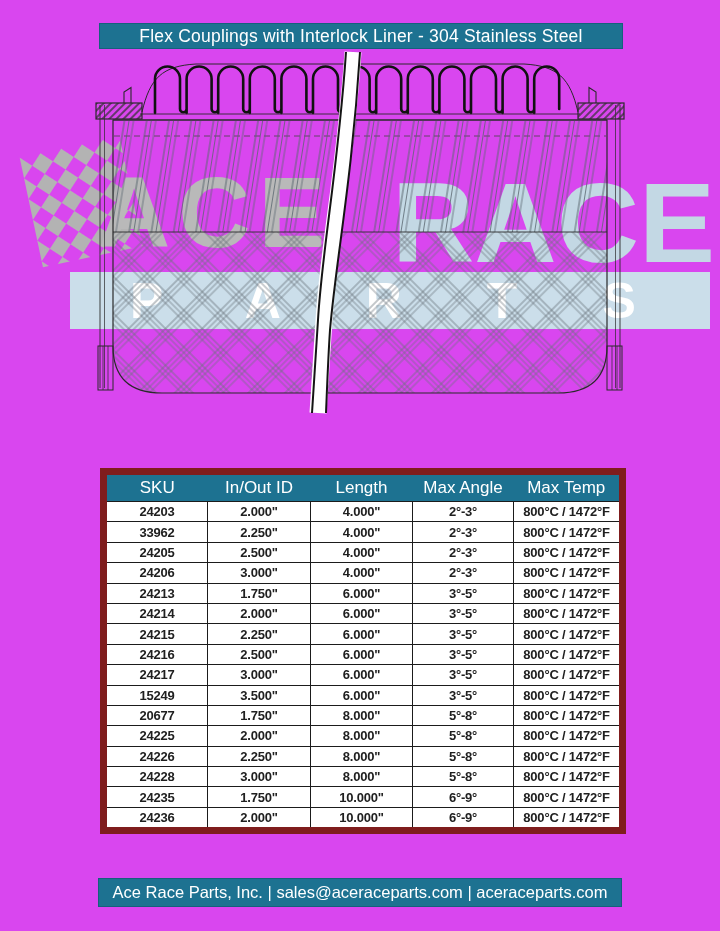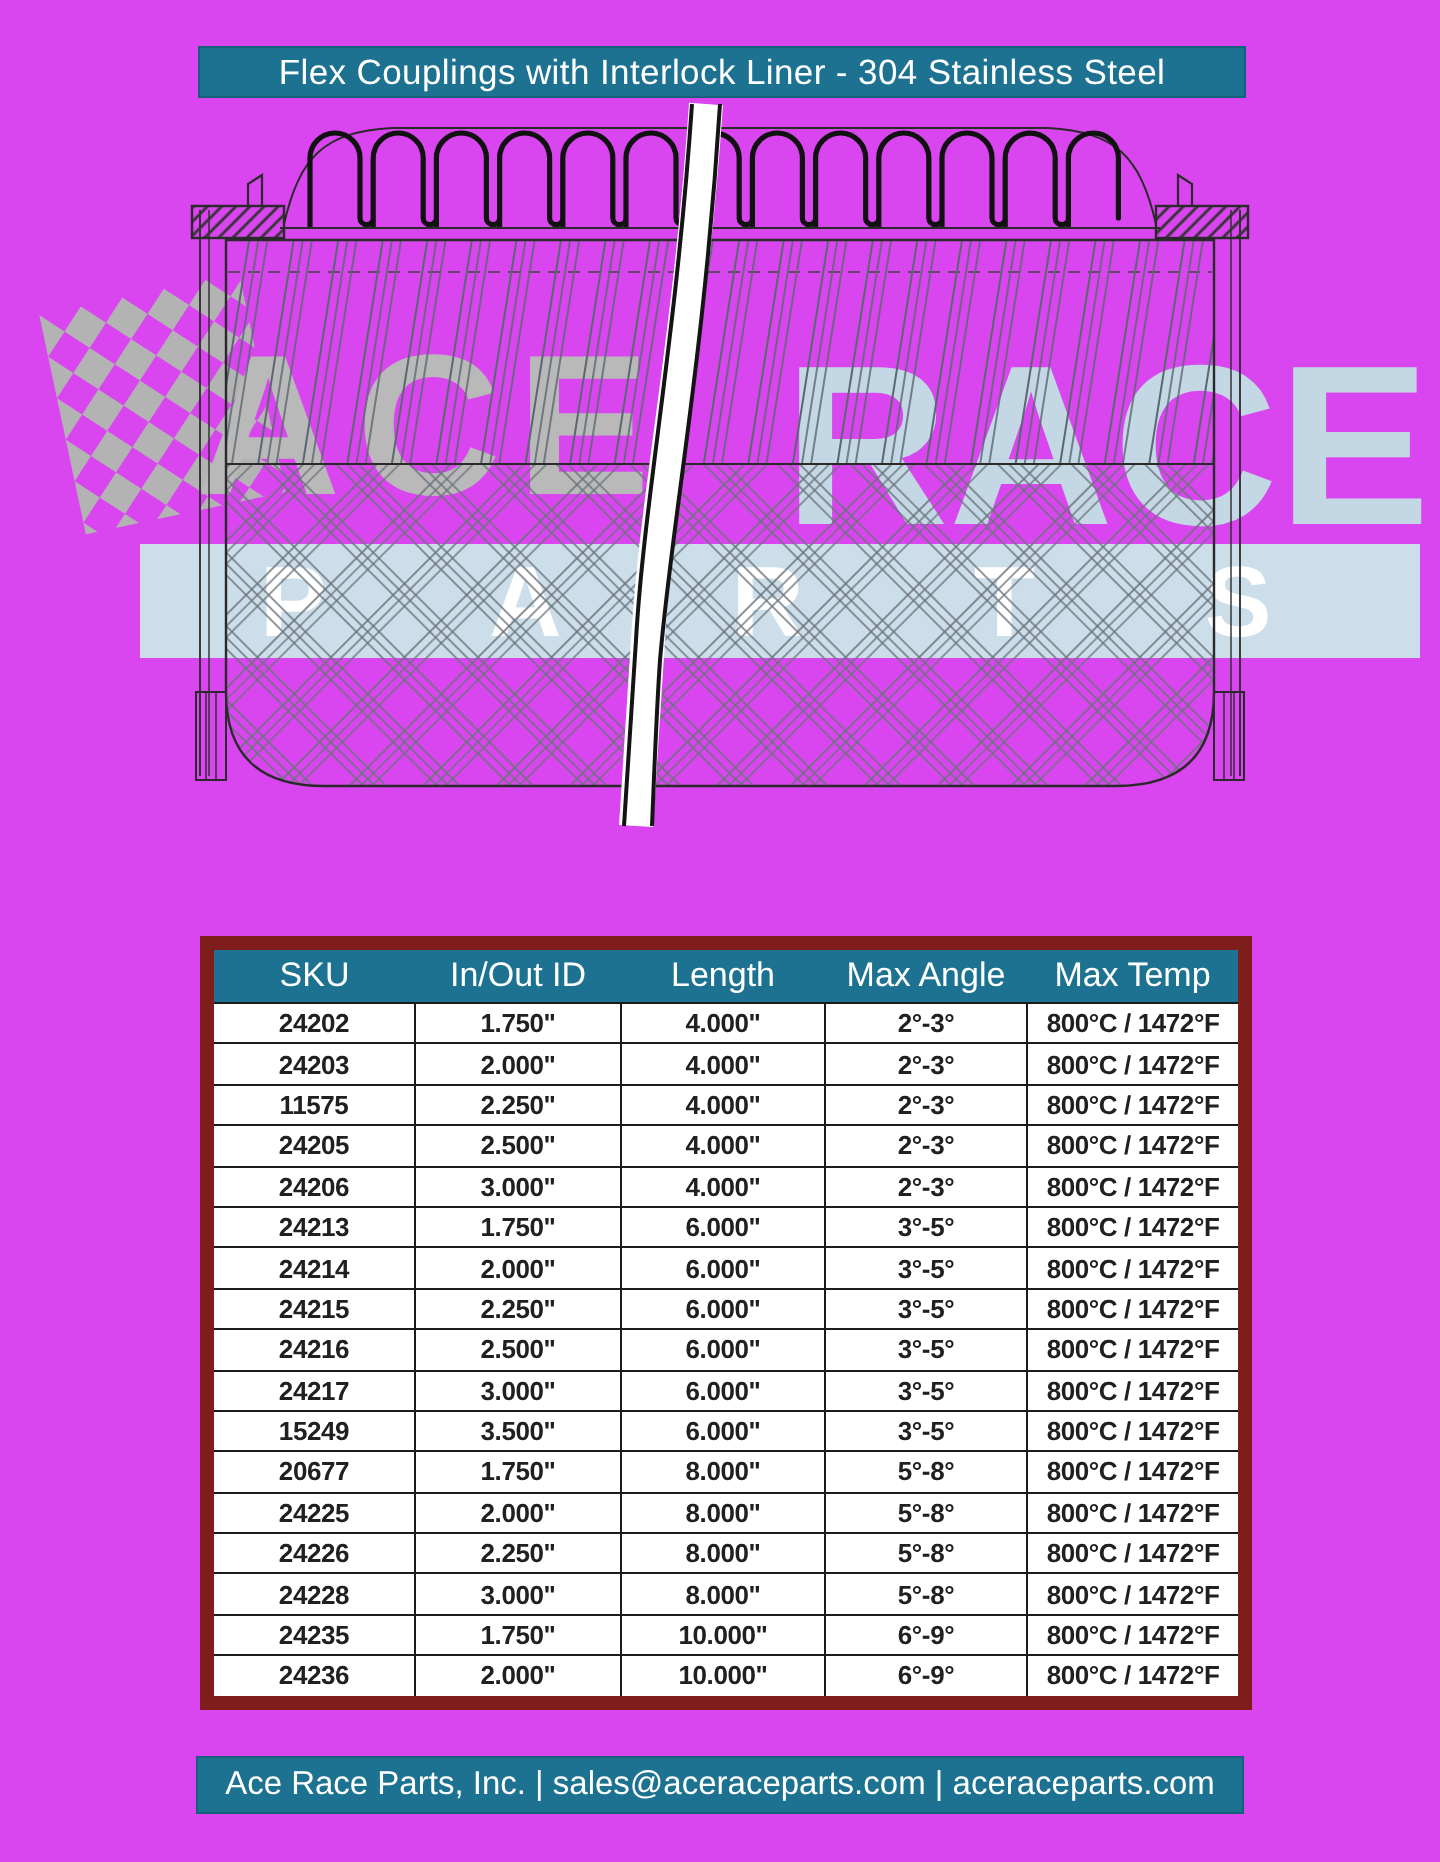--- a/index.html
+++ b/index.html
@@ -125,35 +125,28 @@
       <tr>
           <th>SKU</th>
           <th>In/Out ID</th>
           <th>Length</th>
           <th>Max Angle</th>
           <th>Max Temp</th>
         </tr>
     </thead>
     <tbody>
         <tr>
-          <td>24202</td>
-          <td>1.750"</td>
-          <td>4.000"</td>
-          <td>2°-3°</td>
-          <td>800°C / 1472°F</td>
-        </tr>
-        <tr>
           <td>24203</td>
           <td>2.000"</td>
           <td>4.000"</td>
           <td>2°-3°</td>
           <td>800°C / 1472°F</td>
         </tr>
         <tr>
-          <td>11575</td>
+          <td>33962</td>
           <td>2.250"</td>
           <td>4.000"</td>
           <td>2°-3°</td>
           <td>800°C / 1472°F</td>
         </tr>
         <tr>
           <td>24205</td>
           <td>2.500"</td>
           <td>4.000"</td>
           <td>2°-3°</td>

